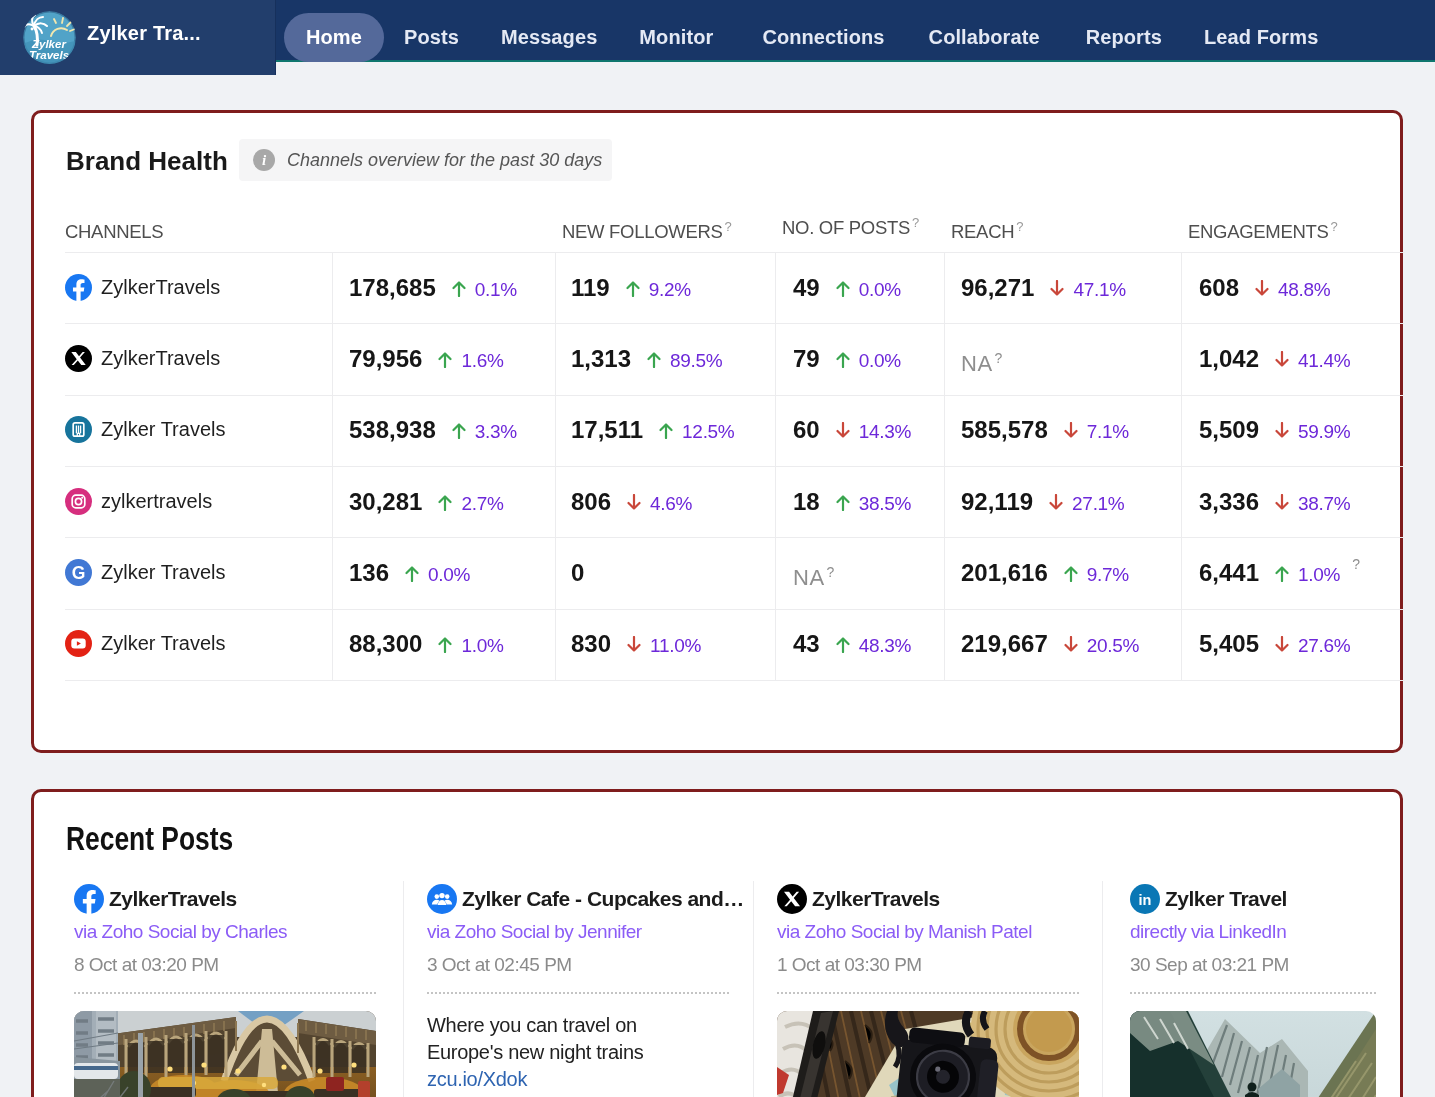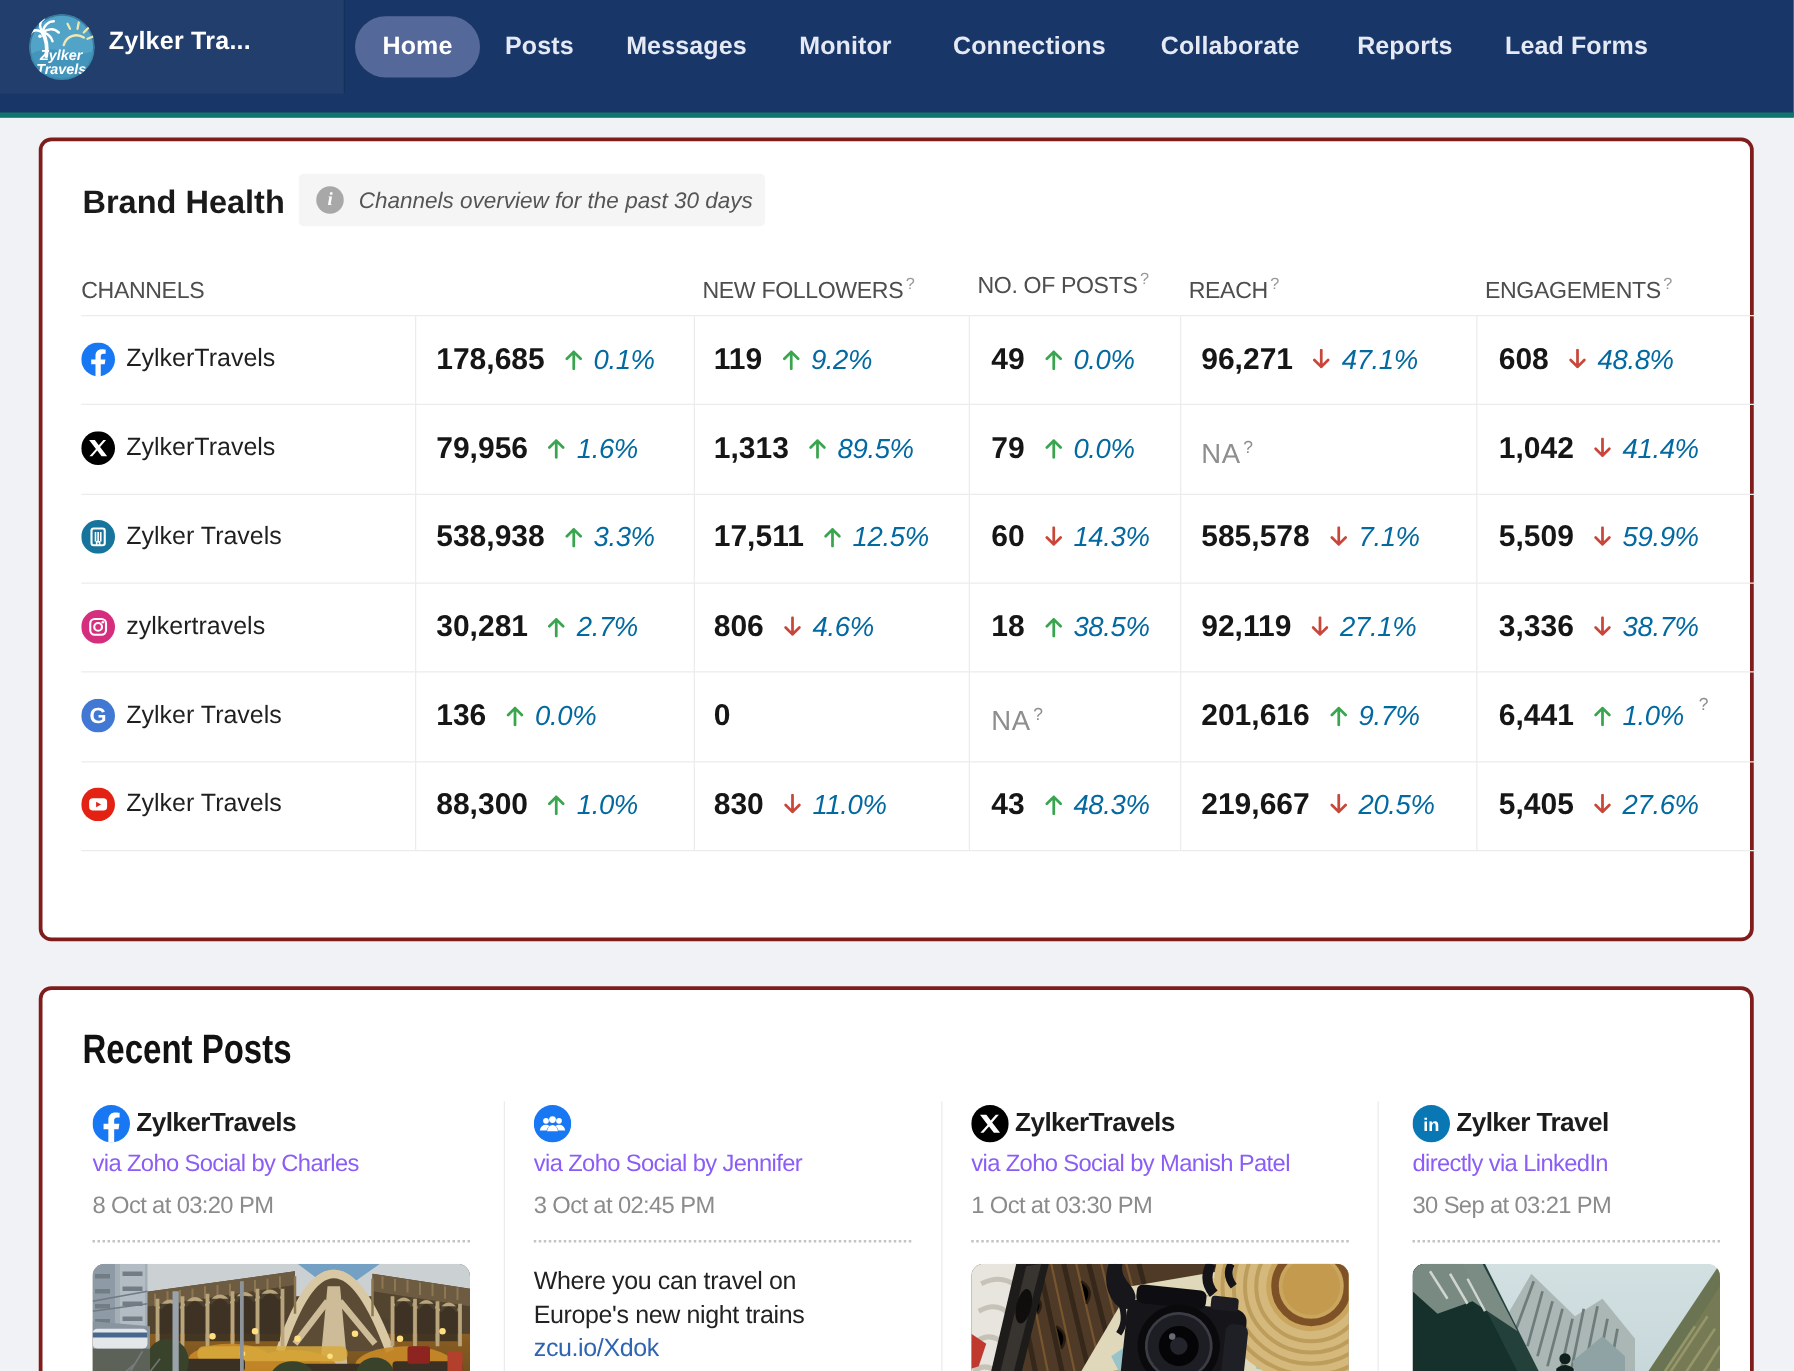--- a/index.html
+++ b/index.html
@@ -1,39 +1,39 @@
 <!DOCTYPE html>
 <html><head>
 <meta charset="utf-8">
 <style>
 * { margin:0; padding:0; box-sizing:border-box; }
 html,body { width:1435px; height:1097px; overflow:hidden; background:#f0f2f5; font-family:"Liberation Sans",sans-serif; }
 
-.nav { position:absolute; left:0; top:0; width:1435px; height:94px; background:#183667; border-bottom:4px solid #0f766e; }
+.nav { position:absolute; left:0; top:0; width:1435px; height:62px; background:#183667; border-bottom:2px solid #0f766e; }
 .nav-left { position:absolute; left:0; top:0; width:276px; height:75px; background:#223e6c; border-right:1px solid #16305c; }
 .logo { position:absolute; left:23px; top:11px; width:53px; height:53px; border-radius:50%; }
 .brand { position:absolute; left:87px; top:22px; font-size:20px; font-weight:bold; color:#fff; letter-spacing:0.2px; }
 .navitems { position:absolute; left:284px; top:0; height:75px; display:flex; align-items:center; }
 .nitem { color:#e4e9f4; font-size:20px; font-weight:bold; letter-spacing:0.1px; }
 .pill { background:#54699a; color:#fff; border-radius:26px; padding:13px 22px; }
 
 .card { position:absolute; background:#fff; border-radius:10px; border:3px solid #7f1d1d; }
 #card1 { left:31px; top:110px; width:1372px; height:643px; }
 .bh-title { position:absolute; left:32px; top:33px; font-size:26px; font-weight:bold; color:#1a1a1a; }
 .bh-pill { position:absolute; left:205px; top:26px; height:42px; background:#f5f5f6; border-radius:4px; display:flex; align-items:center; padding:0 10px 0 14px; }
 .bh-pill .info { width:22px; height:22px; border-radius:50%; background:#a8a8a8; color:#fff; font-size:15px; font-weight:bold; font-style:italic; text-align:center; line-height:22px; margin-right:12px; font-family:"Liberation Serif",serif; }
 .bh-pill .txt { font-size:18px; font-style:italic; color:#555; }
 .thead { position:absolute; height:40px; color:#4e4e4e; font-size:18.5px; letter-spacing:-0.3px; }
 .thead span.q { font-size:13px; color:#999; position:relative; top:-7px; margin-left:2px; }
 .vline { position:absolute; width:1px; background:#ececee; }
 .hline { position:absolute; height:1px; background:#ececee; }
 .cname { position:absolute; font-size:20px; color:#1f1f1f; display:flex; align-items:center; }
 .cname svg { margin-right:9px; }
 .val { position:absolute; font-size:24px; font-weight:bold; color:#161616; }
-.pct { font-size:22px; font-weight:normal; color:#0369a1; margin-left:9px; letter-spacing:-0.3px;font-style:italic; }
+.pct { font-size:19px; font-weight:normal; color:#6d28d9; margin-left:9px; letter-spacing:-0.3px; }
 .aru,.ard { margin-left:16px; vertical-align:-1px; }
 .na { color:#8e8e8e; font-weight:normal; font-size:22px; letter-spacing:0.5px; }
 .q2 { font-size:14px; color:#8e8e8e; position:relative; top:-8px; margin-left:2px; font-weight:normal; }
 
 #card2 { left:31px; top:789px; width:1372px; height:340px; border-bottom-left-radius:0; border-bottom-right-radius:0; }
 .rp-title { position:absolute; left:32px; top:28px; font-size:33px; font-weight:bold; color:#111; transform:scaleX(0.8); transform-origin:left center; }
 .pcol { position:absolute; top:89px; }
 .phead { display:flex; align-items:center; position:relative; top:3px; }
 .phead svg { margin-right:5px; flex:none; }
 .ptitle { white-space:nowrap; letter-spacing:-0.5px; font-size:21px; font-weight:bold; color:#1c1c1c; }
@@ -375,20 +375,21 @@
           <circle cx="15" cy="15" r="15" fill="#1877f2"></circle>
           <g fill="#fff">
             <circle cx="9.8" cy="12.6" r="2.3"></circle>
             <circle cx="20.2" cy="12.6" r="2.3"></circle>
             <circle cx="15" cy="11.6" r="2.7"></circle>
             <path d="M4.8 20.4c.5-3 2.4-4.6 4.9-4.6 1.1 0 2.1.3 2.9.9-1.2 1-2 2.2-2.3 3.7z"></path>
             <path d="M25.2 20.4c-.5-3-2.4-4.6-4.9-4.6-1.1 0-2.1.3-2.9.9 1.2 1 2 2.2 2.3 3.7z"></path>
             <path d="M10.6 20.9c.6-3.3 2.3-5 4.4-5s3.8 1.7 4.4 5z"></path>
           </g>
         </svg>
+        <span class="ptitle">Zylker Cafe - Cupcakes and…</span>
       </div>
     <div class="pvia">via Zoho Social by Jennifer</div>
     <div class="pdate">3 Oct at 02:45 PM</div>
     <div class="pdot"></div>
     <div class="ptxt">Where you can travel on<br>Europe's new night trains<br><span class="plink">zcu.io/Xdok</span></div>
   </div>
 
   <div class="pcol" style="left:743px; width:302px;">
     <div class="phead">
         <svg width="30" height="30" viewBox="0 0 24 24">

